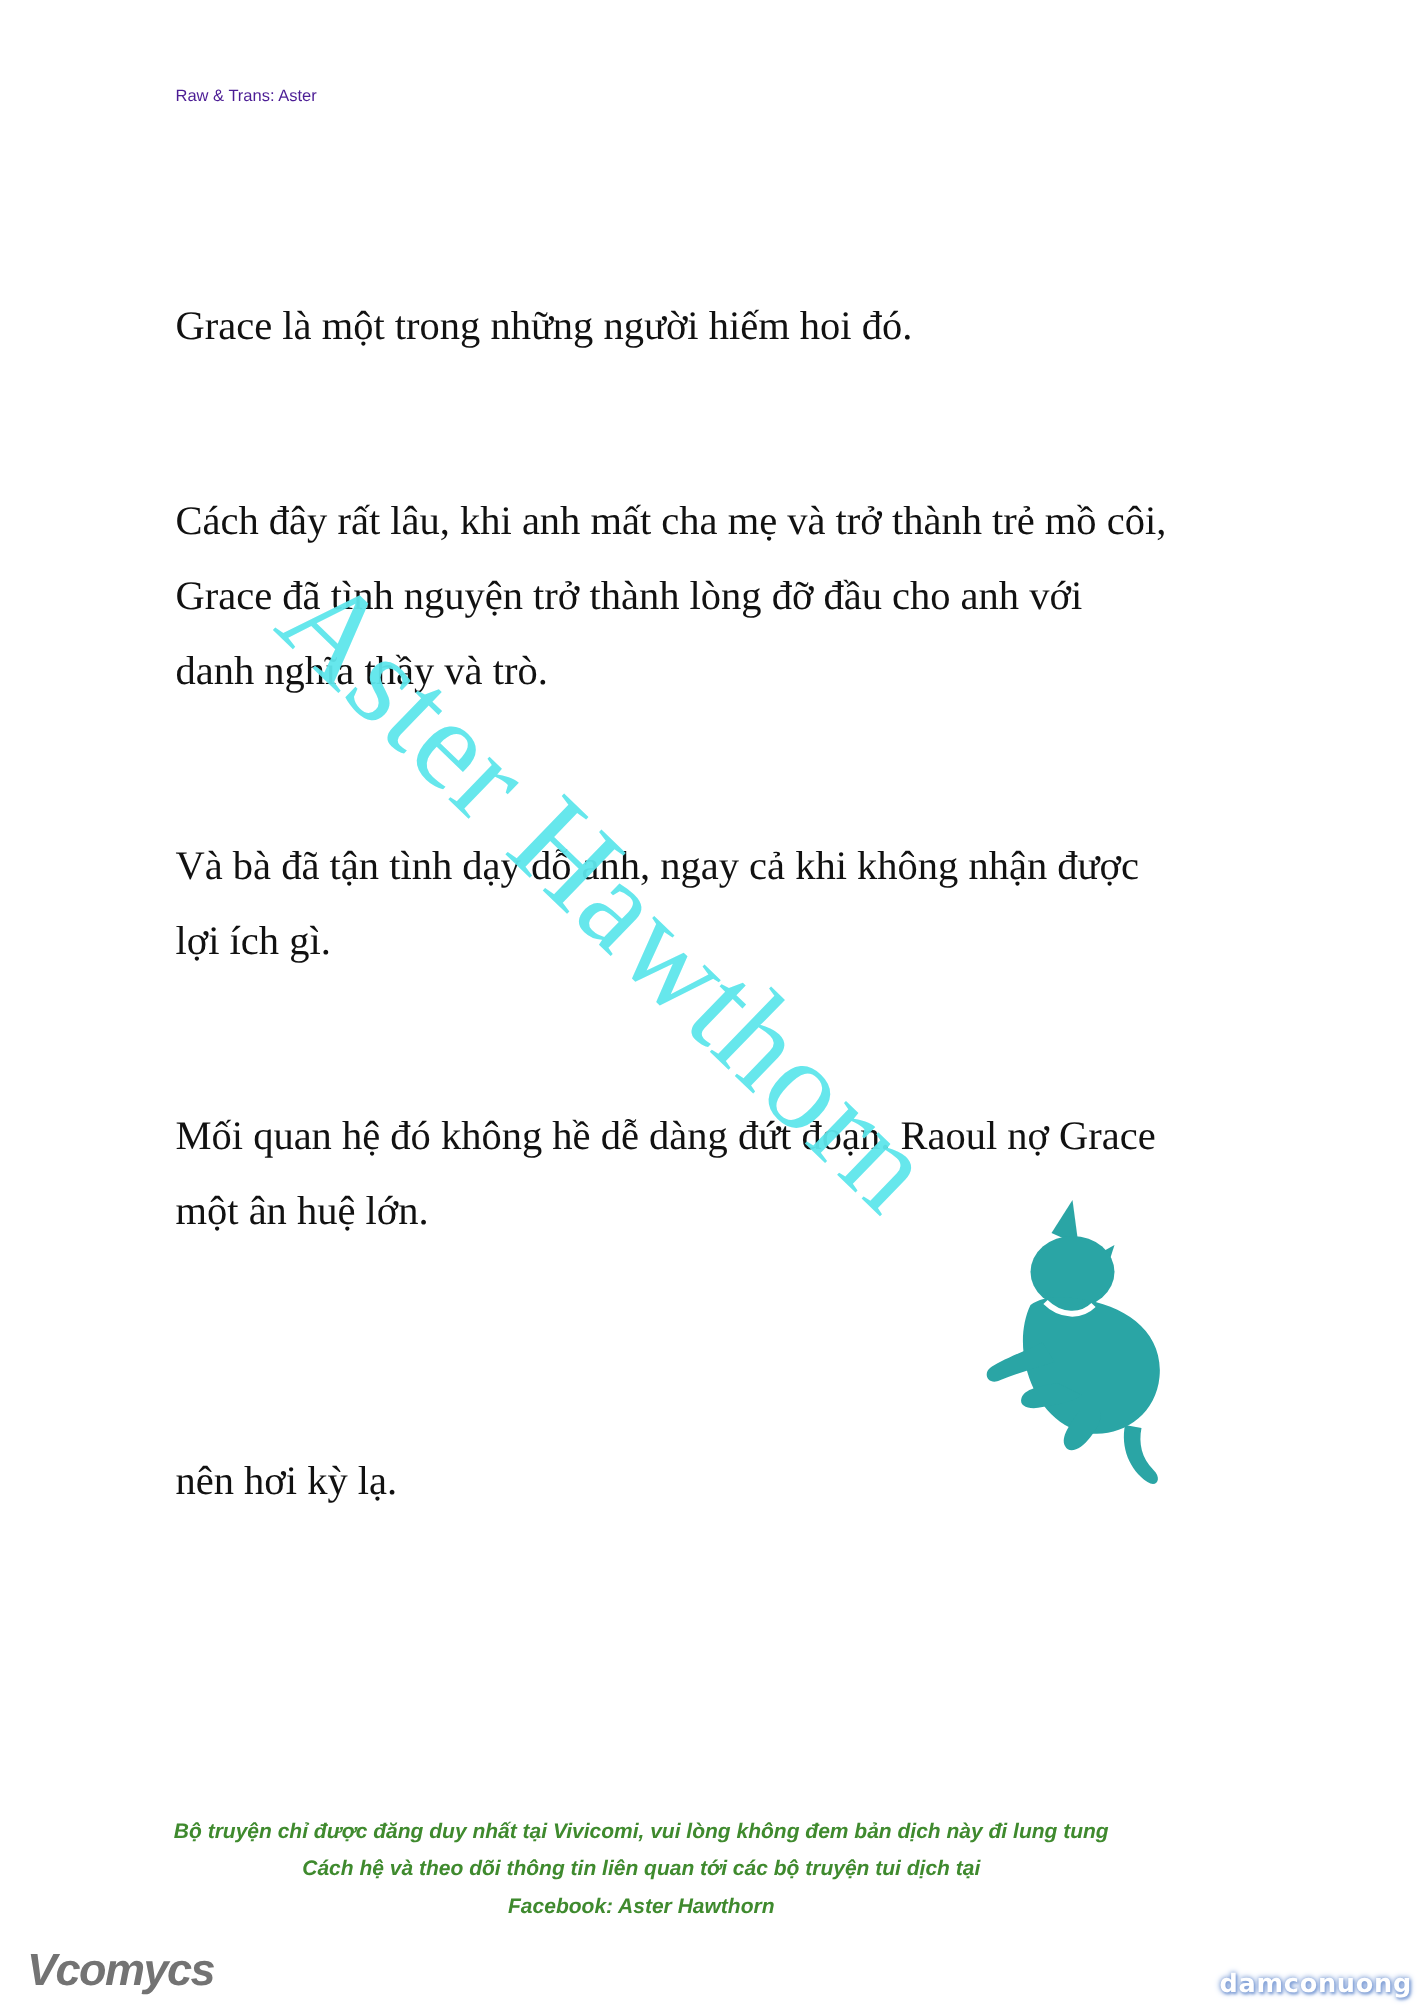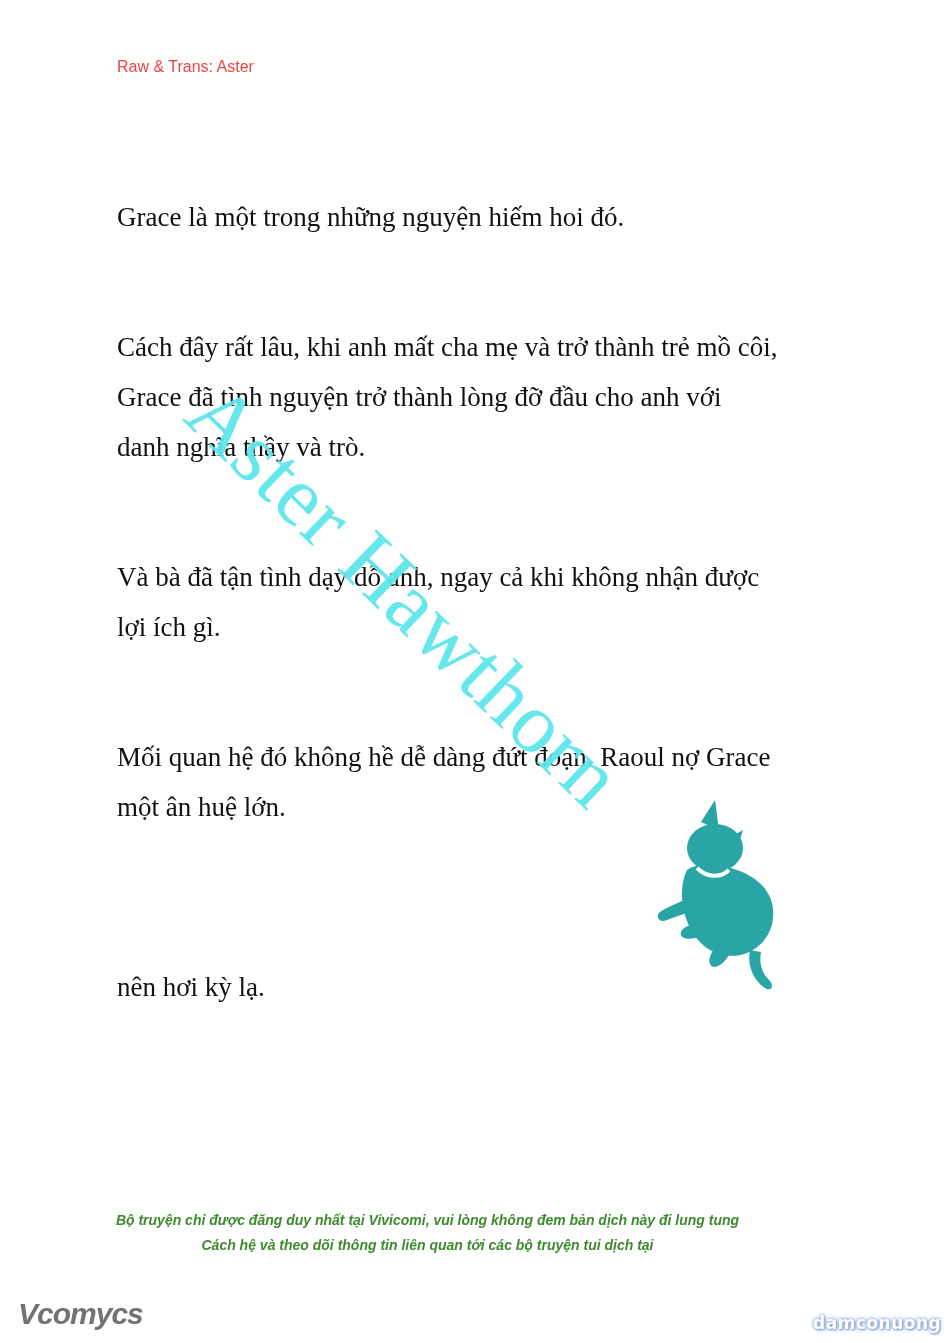--- a/index.html
+++ b/index.html
@@ -2,21 +2,21 @@
 <html><head>
 <meta charset="utf-8">
 <style>
   html, body { margin: 0; padding: 0; }
   body {
     width: 950px; height: 1343px; position: relative; overflow: hidden;
     background: #ffffff;
   }
   .header {
     position: absolute; left: 117px; top: 58px;
-    font-family: "Liberation Sans", sans-serif; font-size: 16px; color: #ef4444;
+    font-family: "Liberation Sans", sans-serif; font-size: 11px; color: #4c1d95;
   }
   .body-text {
     position: absolute; left: 117px; top: 112px; width: 720px;
     font-family: "Liberation Serif", serif; font-size: 27px; color: #111;
     line-height: 50px;
   }
   .para { margin: 0; }
   .watermark {
     position: absolute; left: 405px; top: 595px;
     transform: translate(-50%, -50%) rotate(44deg);
@@ -43,21 +43,21 @@
   }
 </style>
 </head>
 <body>
 
 <div class="header">Raw &amp; Trans: Aster</div>
 
 <div class="body-text">
   <div style="height:80px"></div>
   <p class="para">
-    <span>Grace là một trong những nguyện hiếm hoi đó.</span>
+    <span>Grace là một trong những người hiếm hoi đó.</span>
   </p>
   <div style="height:80px"></div>
   <p class="para">
     <span>Cách đây rất lâu, khi anh mất cha mẹ và trở thành trẻ mồ côi,</span><br>
     <span>Grace đã tình nguyện trở thành lòng đỡ đầu cho anh với</span><br>
     <span>danh nghĩa thầy và trò.</span>
   </p>
   <div style="height:80px"></div>
   <p class="para">
     <span>Và bà đã tận tình dạy dỗ anh, ngay cả khi không nhận được</span><br>
@@ -95,16 +95,17 @@
 
     <path d="M95,150 C92,165 98,180 110,188 C116,192 120,186 114,180 C106,172 104,162 106,152 Z"></path>
   </g>
 
   <path d="M42,68 C52,78 66,78 74,70" fill="none" stroke="#ffffff" stroke-width="4"></path>
 </svg>
 
 <div class="footer">
   <div>Bộ truyện chỉ được đăng duy nhất tại Vivicomi, vui lòng không đem bản dịch này đi lung tung</div>
   <div>Cách hệ và theo dõi thông tin liên quan tới các bộ truyện tui dịch tại</div>
+  <div>Facebook: Aster Hawthorn</div>
 </div>
 
 <div class="logo-left">Vcomycs</div>
 <div class="logo-right">damconuong</div>
 
 </body></html>

